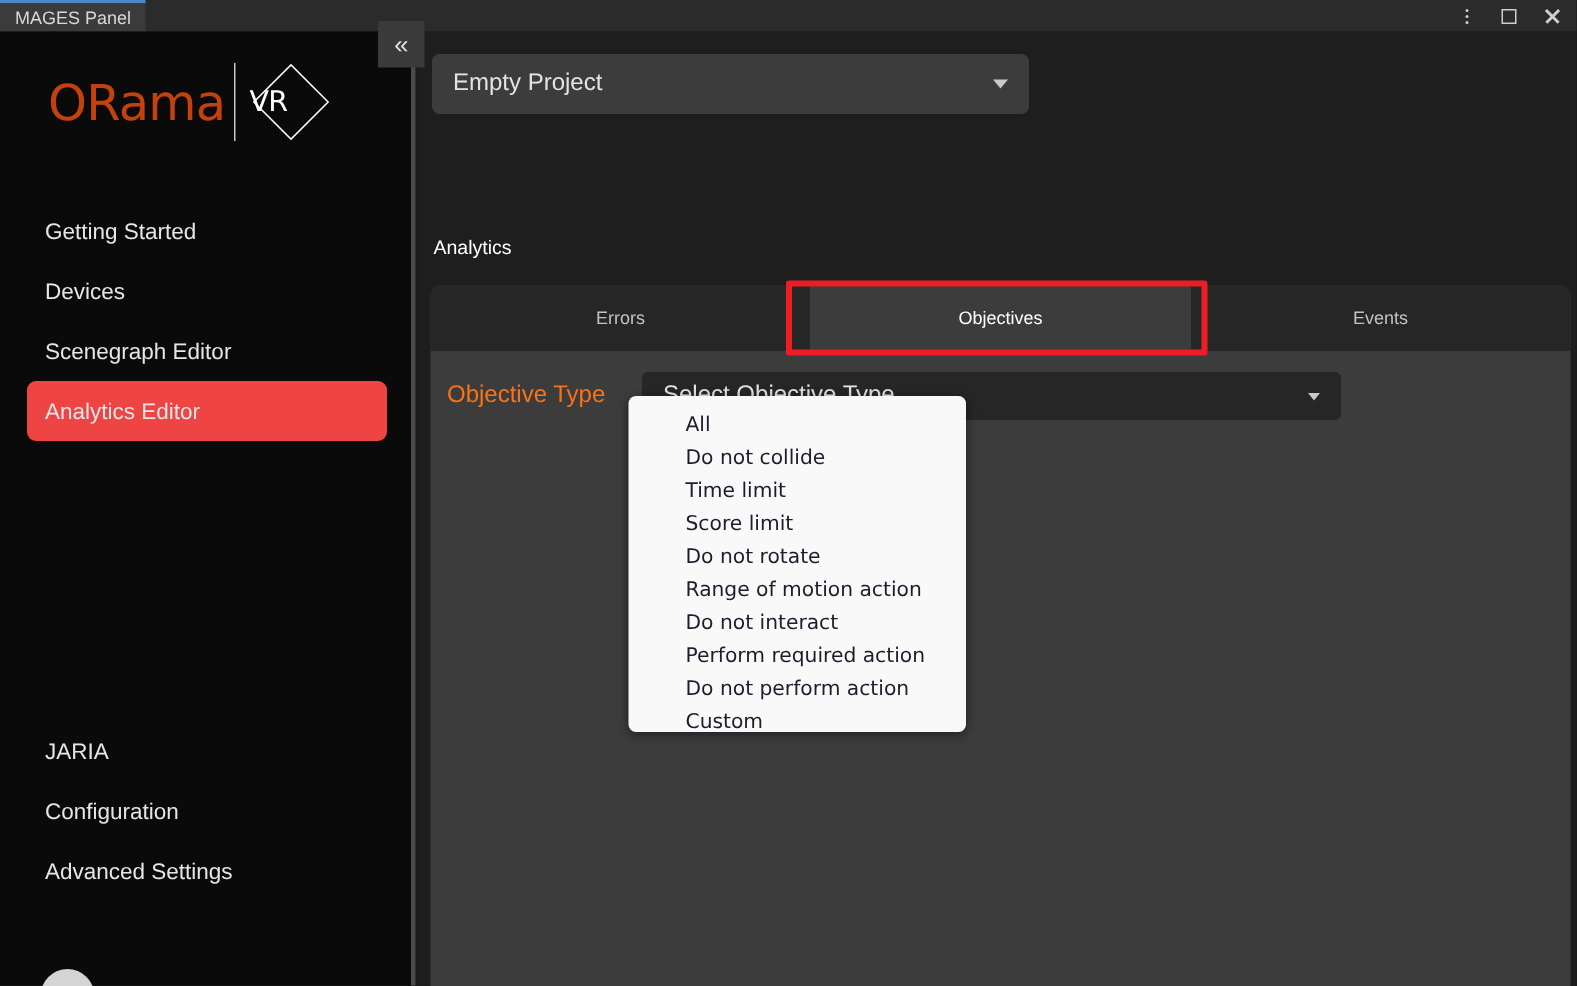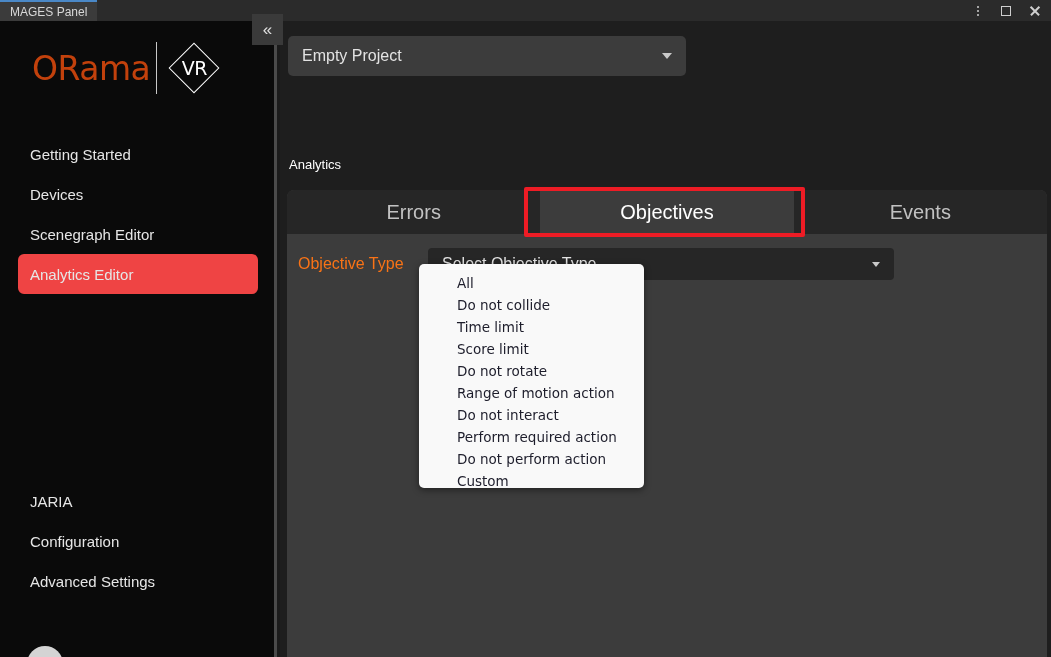--- a/index.html
+++ b/index.html
@@ -55,21 +55,21 @@
     position: absolute; left: 32px; top: 19px;
     display: flex; align-items: center; height: 56px;
   }
   .logo-text {
     font-size: 33px; color: #c2410c; letter-spacing: -0.5px;
     font-family: "DejaVu Sans", sans-serif; font-weight: 400;
   }
   .logo-sep { width: 1px; height: 52px; background: #c8c8c8; margin: 0 9px 0 6px; }
   .logo-diamond {
     position: relative; width: 56px; height: 56px;
-    display: flex; align-items: center; justify-content: center;
+    display: flex; align-items: center; 
   }
   .logo-diamond .dia {
     position: absolute; left: 10px; top: 10px;
     width: 36px; height: 36px; border: 1.7px solid #ffffff;
     transform: rotate(45deg);
   }
   .logo-vr {
     position: relative; font-size: 19px; color: #ffffff;
     font-family: "DejaVu Sans", sans-serif; letter-spacing: -0.5px;
   }
@@ -129,21 +129,21 @@
     width: 760px; height: 477px;
     background: #3c3c3c; border-radius: 7px;
   }
   .tabbar {
     position: absolute; left: 0; top: 0; width: 760px; height: 44px;
     background: #262626; border-radius: 7px 7px 0 0;
     display: flex;
   }
   .tab {
     flex: 1; display: flex; align-items: center; justify-content: center;
-    font-size: 20px; color: #c2c2c2; cursor: pointer; position: relative;
+    font-size: 12px; color: #c2c2c2; cursor: pointer; position: relative;
   }
   .tab.active { background: #3c3c3c; color: #ffffff; }
   .tab-highlight {
     position: absolute; left: 237px; top: -3px;
     width: 281px; height: 50px;
     border: 4px solid #ee1c25; border-radius: 2px;
     pointer-events: none;
   }
 
   .form-row {

